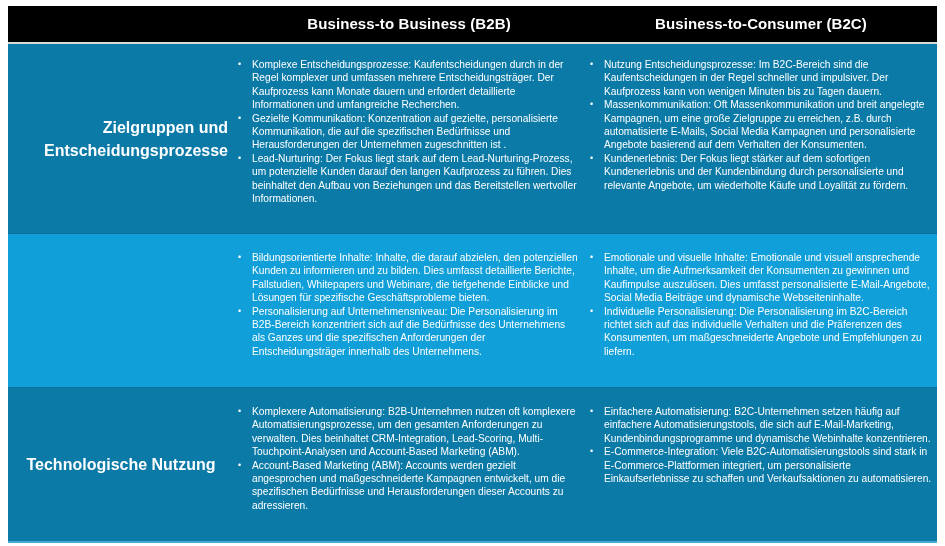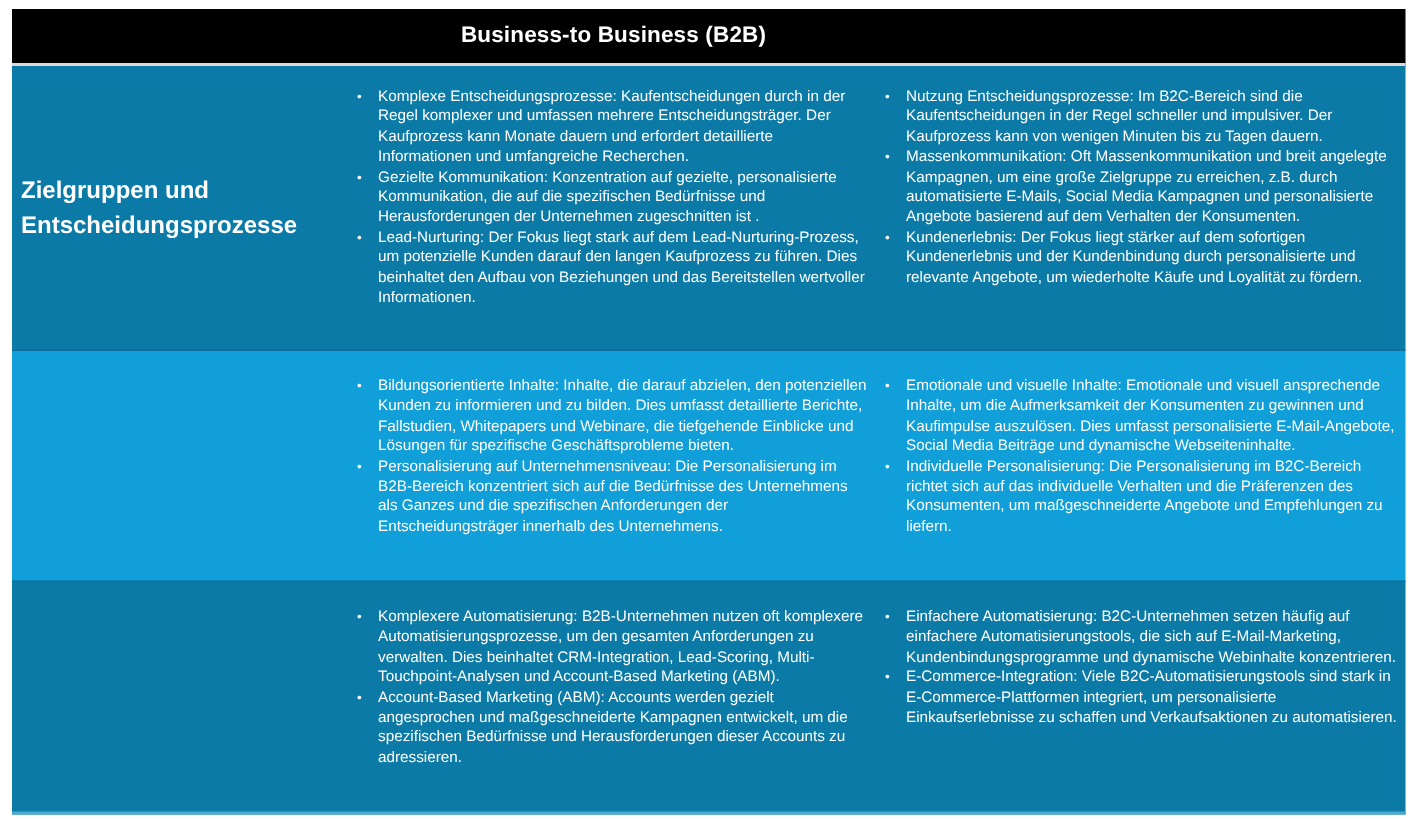--- a/index.html
+++ b/index.html
@@ -58,21 +58,21 @@
 
     .row-label {
       position: absolute;
       left: 0;
       top: 0;
       width: 226px;
       height: 100%;
       display: flex;
       align-items: center;
       justify-content: center;
-      text-align: left;
+      text-align: right;
       font-weight: bold;
       font-size: 16px;
       line-height: 23px;
       padding: 0 6px;
       box-sizing: border-box;
     }
     .cell {
       position: absolute;
       top: 0;
       height: 100%;
@@ -106,20 +106,21 @@
       font-weight: normal;
     }
   </style>
 </head>
 <body>
 
 <div class="table">
 
   <div class="header">
     <div class="col-title col-b2b">Business-to Business (B2B)</div>
+    <div class="col-title col-b2c">Business-to-Consumer (B2C)</div>
   </div>
 
   <div class="row dark row1">
     <div class="row-label">Zielgruppen und Entscheidungsprozesse</div>
     <div class="cell b2b">
       <ul class="bullets">
         <li><span class="bullet-dot">•</span><span class="term">Komplexe Entscheidungsprozesse</span><span>: </span><span>Kaufentscheidungen durch in der Regel komplexer und umfassen mehrere Entscheidungsträger. Der Kaufprozess kann Monate dauern und erfordert detaillierte Informationen und umfangreiche Recherchen.</span></li>
         <li><span class="bullet-dot">•</span><span class="term">Gezielte Kommunikation</span><span>: </span><span>Konzentration auf gezielte, personalisierte Kommunikation, die auf die spezifischen Bedürfnisse und Herausforderungen der Unternehmen zugeschnitten ist .</span></li>
         <li><span class="bullet-dot">•</span><span class="term">Lead-Nurturing</span><span>: </span><span>Der Fokus liegt stark auf dem Lead-Nurturing-Prozess, um potenzielle Kunden darauf den langen Kaufprozess zu führen. Dies beinhaltet den Aufbau von Beziehungen und das Bereitstellen wertvoller Informationen.</span></li>
       </ul>
@@ -142,20 +143,21 @@
     </div>
     <div class="cell b2c">
       <ul class="bullets">
         <li><span class="bullet-dot">•</span><span class="term">Emotionale und visuelle Inhalte:</span><span> </span><span>Emotionale und visuell ansprechende Inhalte, um die Aufmerksamkeit der Konsumenten zu gewinnen und Kaufimpulse auszulösen. Dies umfasst personalisierte E-Mail-Angebote, Social Media Beiträge und dynamische Webseiteninhalte.</span></li>
         <li><span class="bullet-dot">•</span><span class="term">Individuelle Personalisierung</span><span>: </span><span>Die Personalisierung im B2C-Bereich richtet sich auf das individuelle Verhalten und die Präferenzen des Konsumenten, um maßgeschneiderte Angebote und Empfehlungen zu liefern.</span></li>
       </ul>
     </div>
   </div>
 
   <div class="row dark row3">
+    <div class="row-label">Technologische Nutzung</div>
     <div class="cell b2b">
       <ul class="bullets">
         <li><span class="bullet-dot">•</span><span class="term">Komplexere Automatisierung:</span><span> </span><span>B2B-Unternehmen nutzen oft komplexere Automatisierungsprozesse, um den gesamten Anforderungen zu verwalten. Dies beinhaltet CRM-Integration, Lead-Scoring, Multi-Touchpoint-Analysen und Account-Based Marketing (ABM).</span></li>
         <li><span class="bullet-dot">•</span><span class="term">Account-Based Marketing (ABM):</span><span> </span><span>Accounts werden gezielt angesprochen und maßgeschneiderte Kampagnen entwickelt, um die spezifischen Bedürfnisse und Herausforderungen dieser Accounts zu adressieren.</span></li>
       </ul>
     </div>
     <div class="cell b2c">
       <ul class="bullets">
         <li><span class="bullet-dot">•</span><span class="term">Einfachere Automatisierung:</span><span> </span><span>B2C-Unternehmen setzen häufig auf einfachere Automatisierungstools, die sich auf E-Mail-Marketing, Kundenbindungsprogramme und dynamische Webinhalte konzentrieren.</span></li>
         <li><span class="bullet-dot">•</span><span class="term">E-Commerce-Integration</span><span>: </span><span>Viele B2C-Automatisierungstools sind stark in E-Commerce-Plattformen integriert, um personalisierte Einkaufserlebnisse zu schaffen und Verkaufsaktionen zu automatisieren.</span></li>

